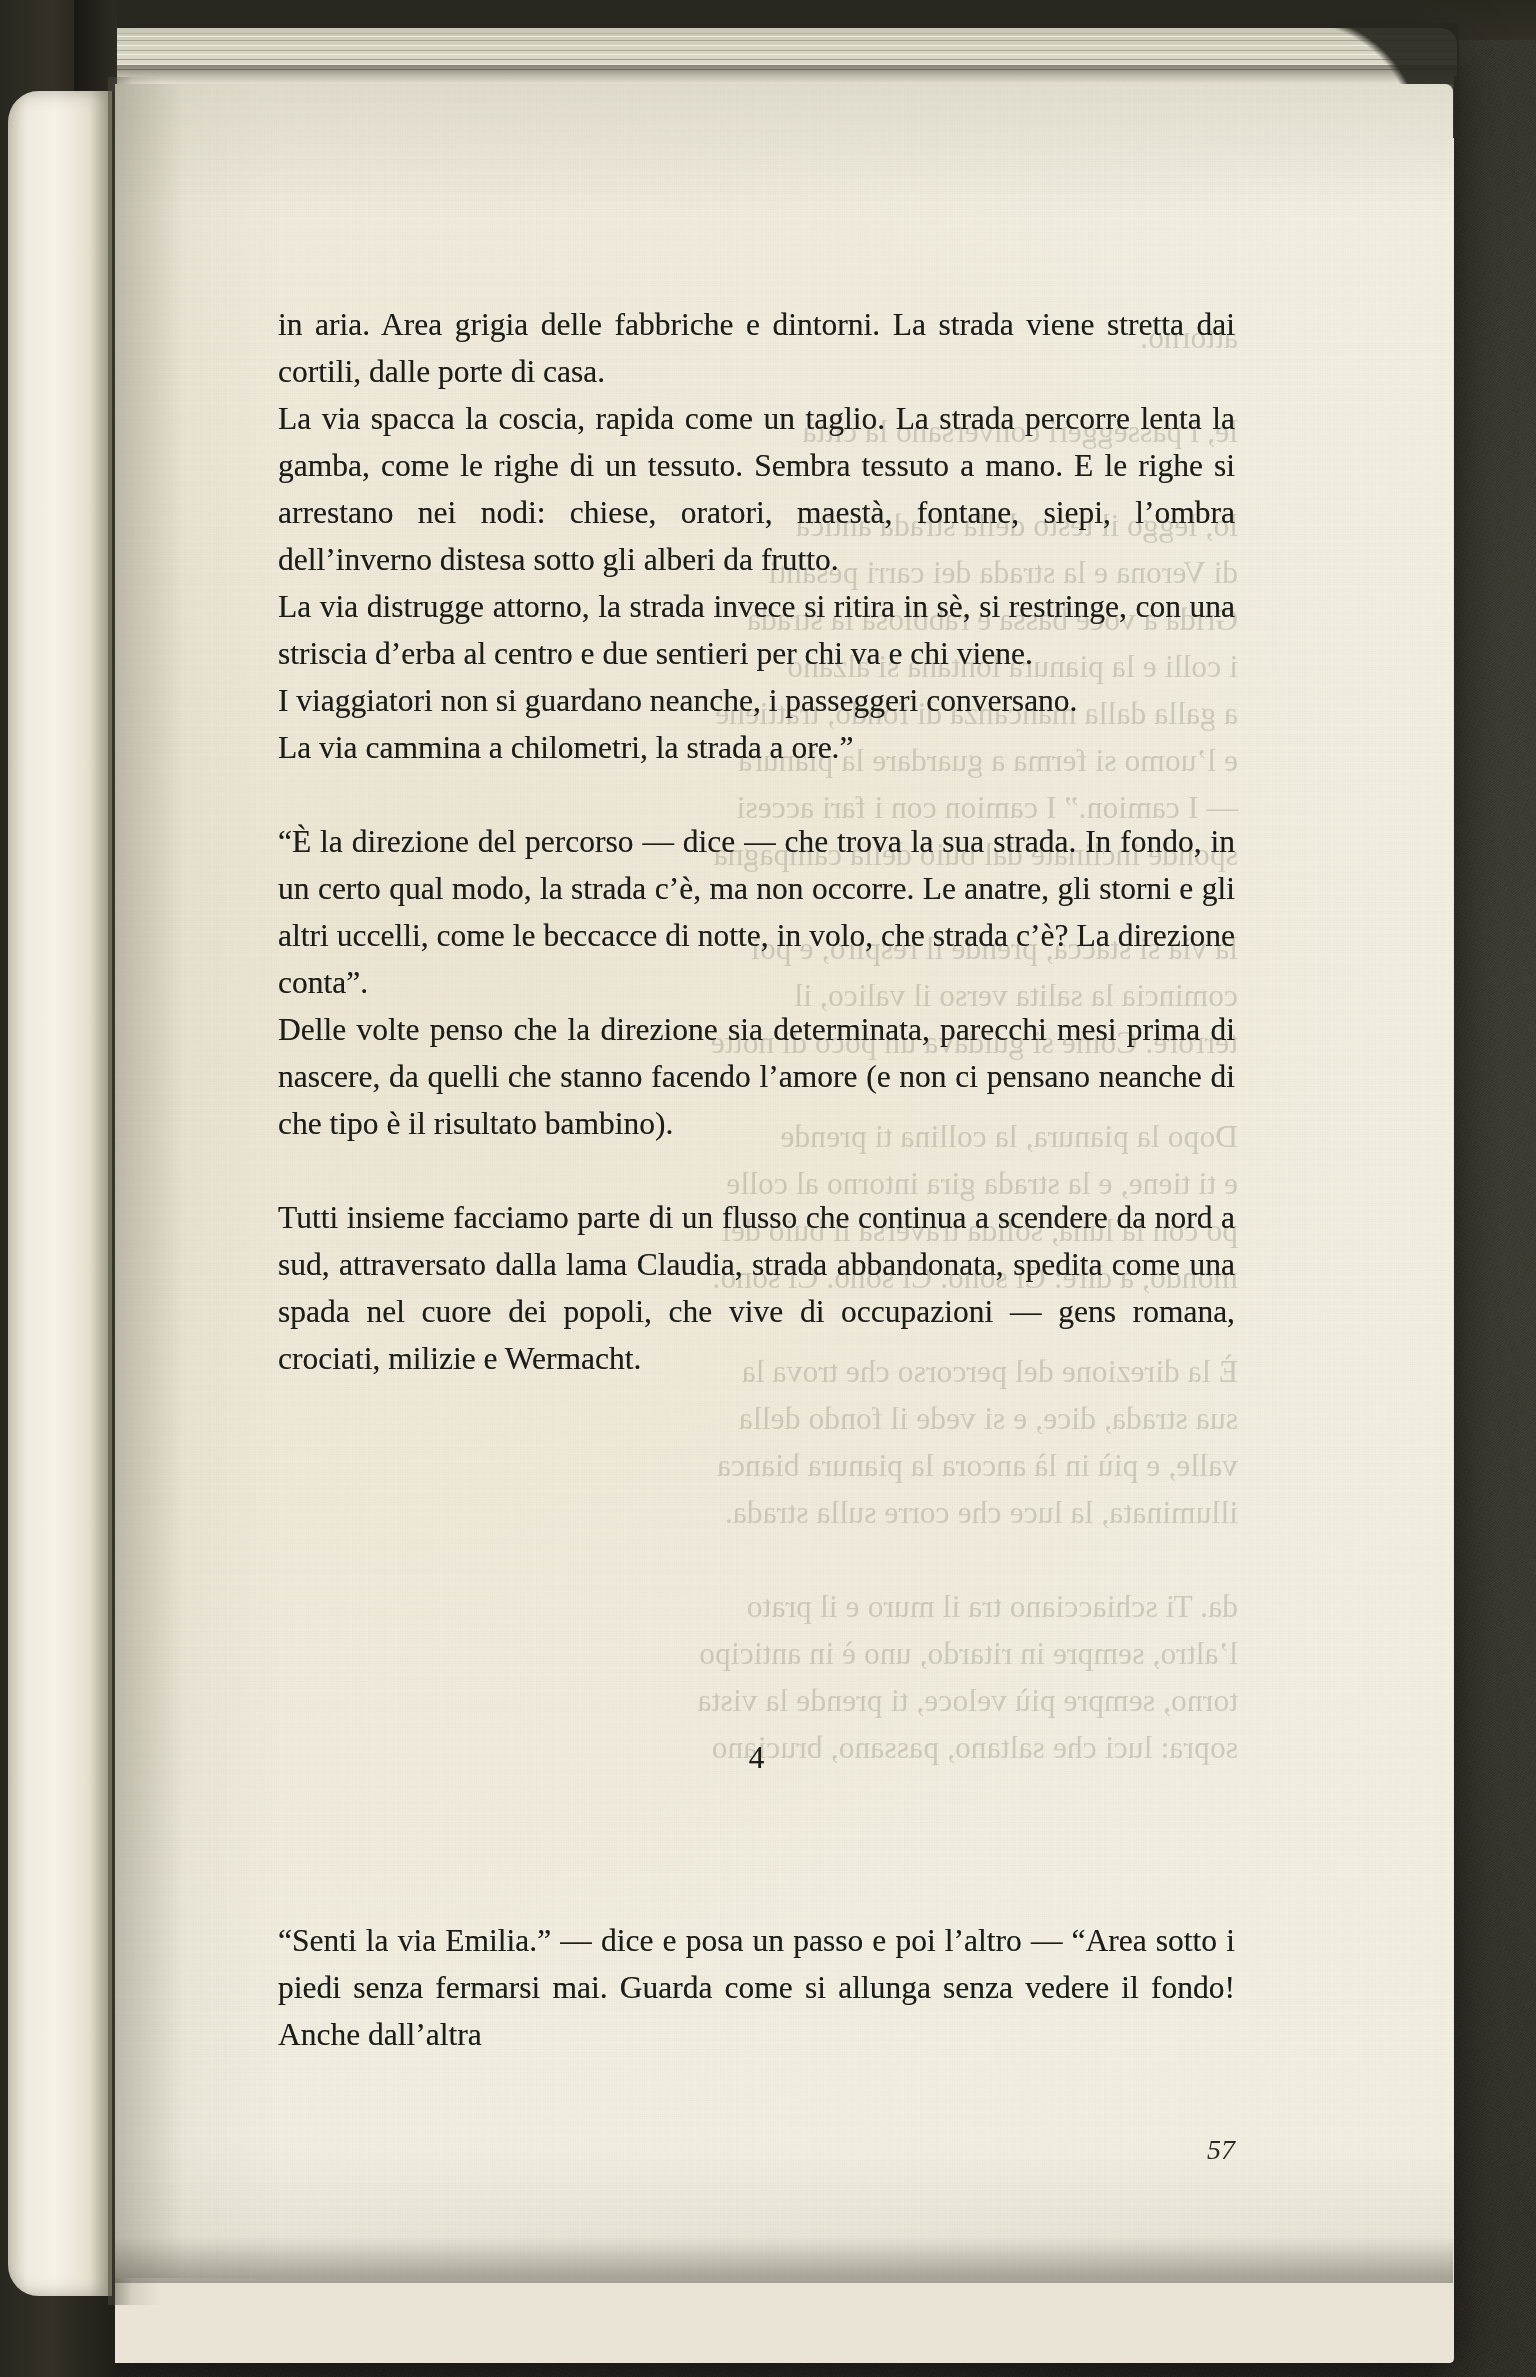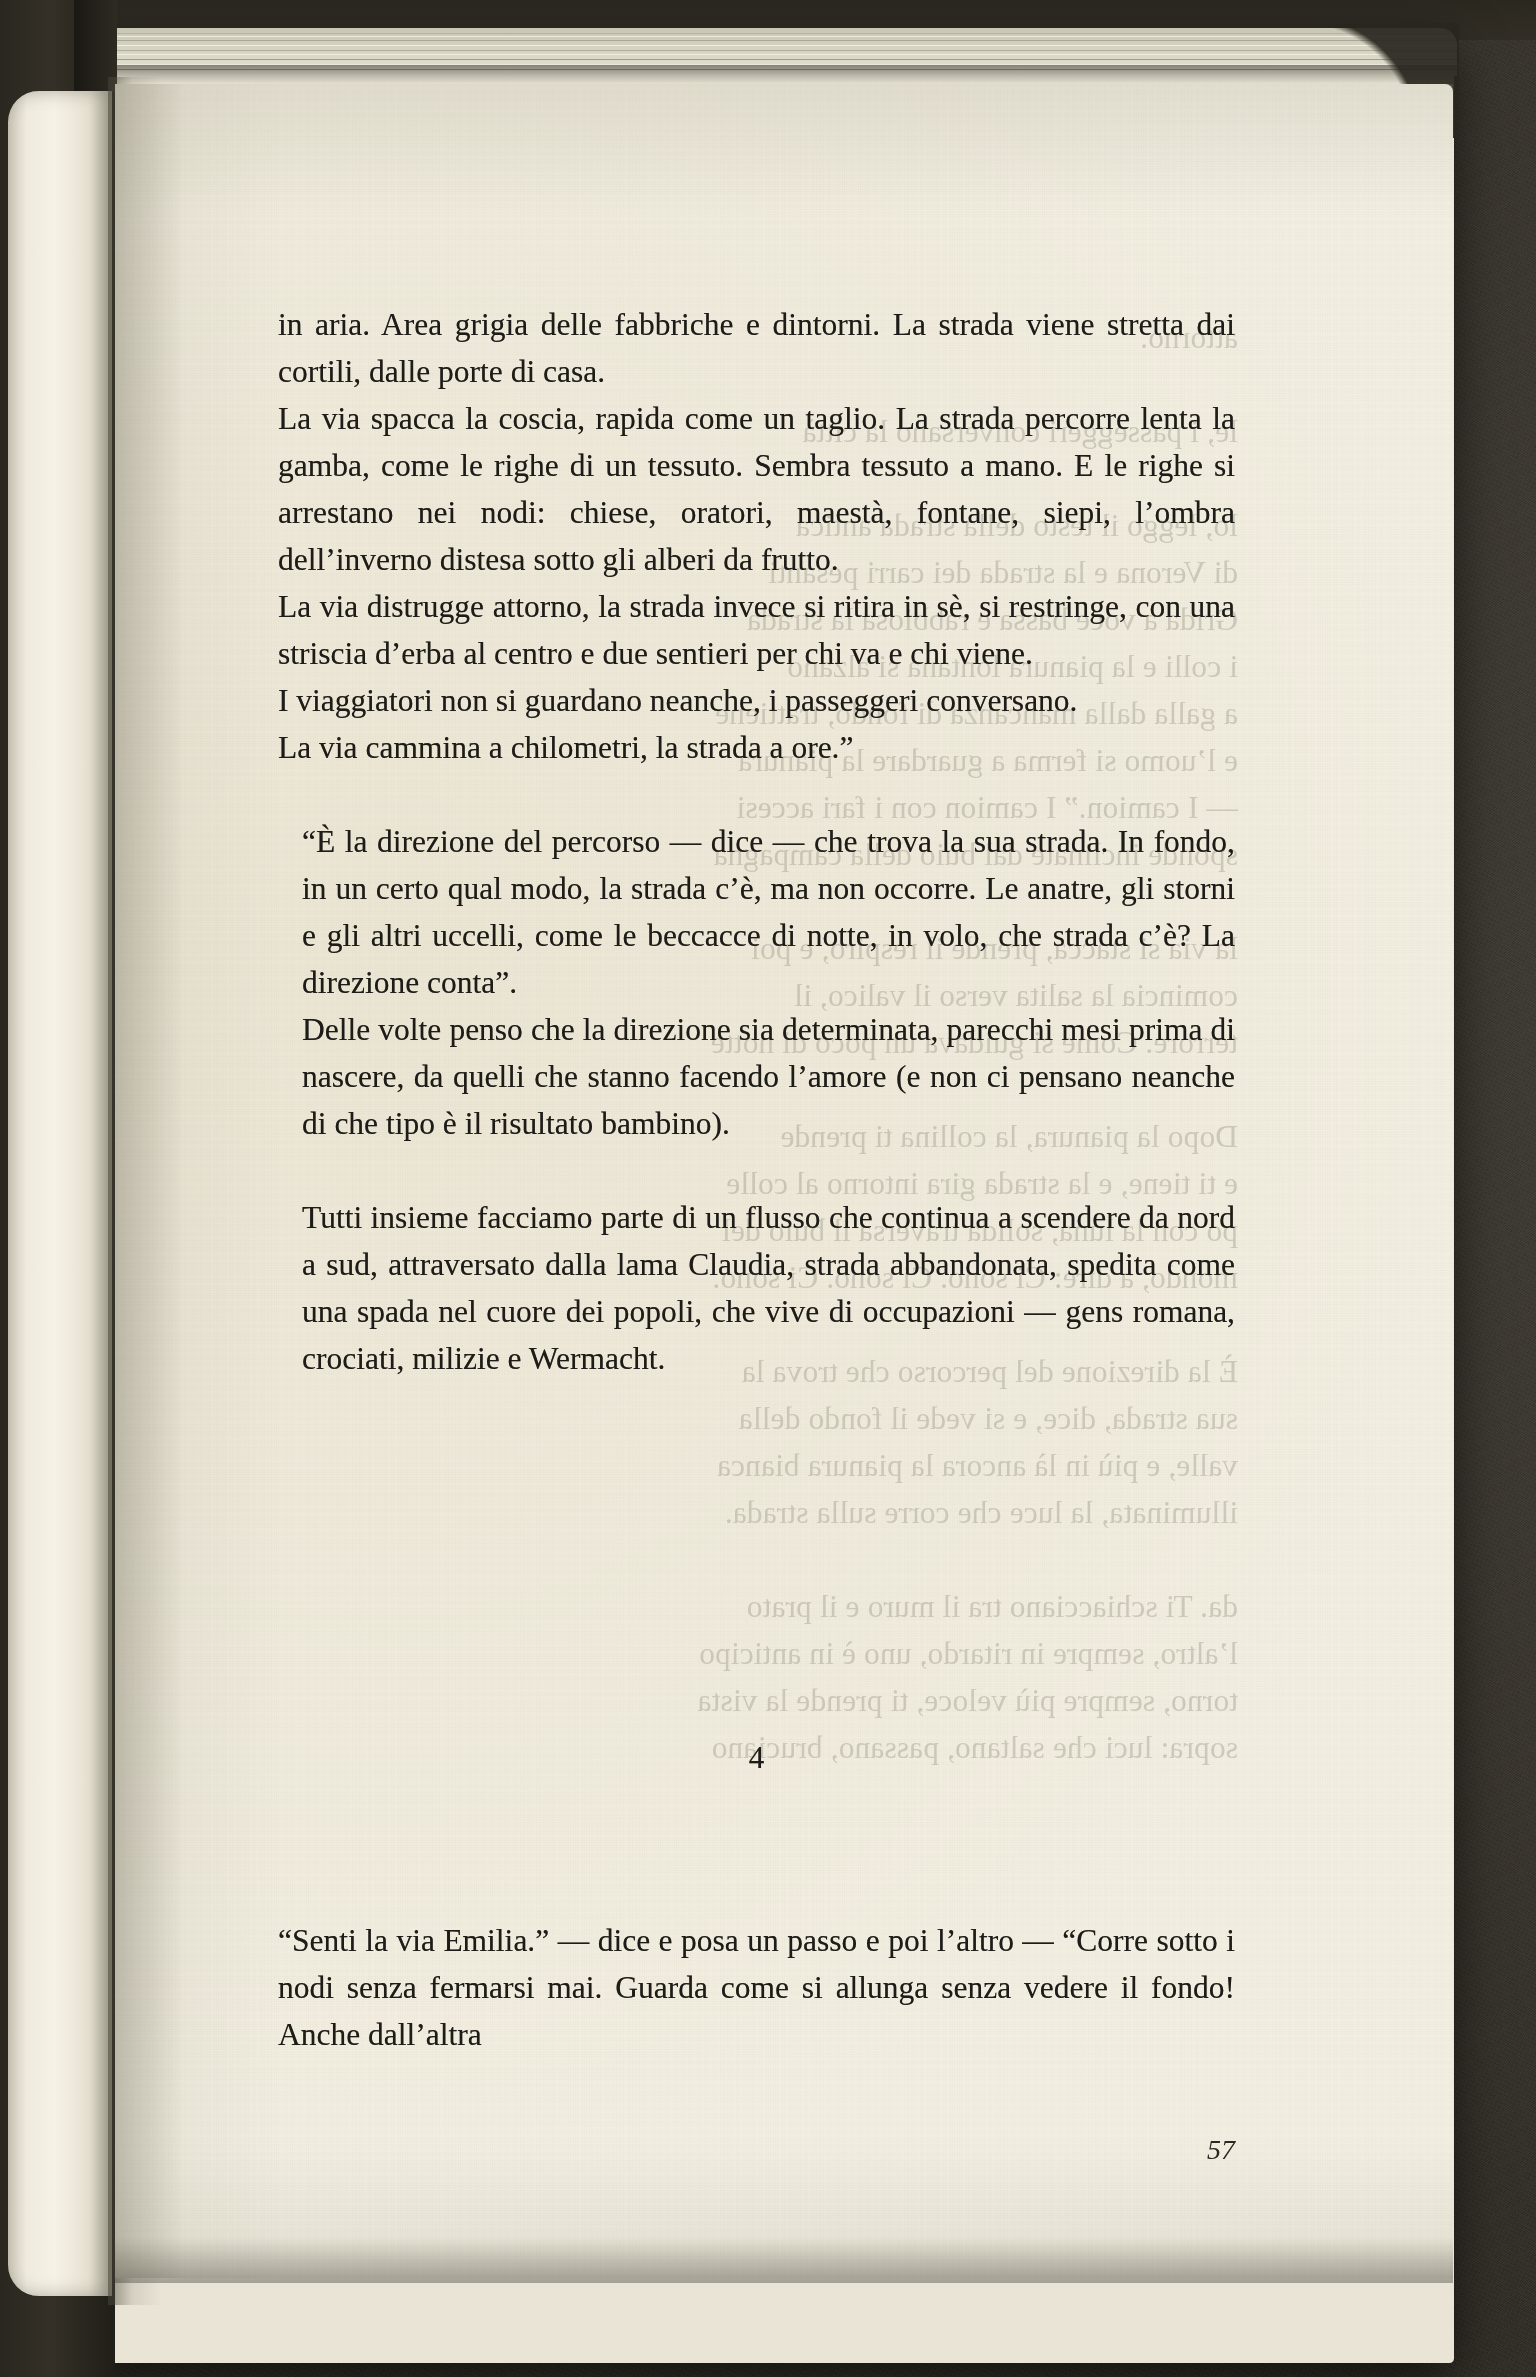--- a/index.html
+++ b/index.html
@@ -177,21 +177,21 @@
     line-height: 47px;
     text-align: justify;
     text-align-last: left;
     -webkit-hyphens: none;
     hyphens: none;
   }
   .textblock p {
     margin: 0;
     white-space: pre-wrap;
   }
-  .textblock p.gap-before { margin-top: 47px; margin-left: 24px; }
+  .textblock p.gap-before { margin-top: 47px; }
 
   .sectnum {
     position: absolute;
     left: 278px; top: 1739px;
     width: 957px;
     text-align: center;
     color: #1d1c18;
     font-size: 31px;
     line-height: 38px;
   }
@@ -284,19 +284,19 @@
 I viaggiatori non si guardano neanche, i passeggeri conversano.
 La via cammina a chilometri, la strada a ore.”</p>
     <p class="gap-before">“È la direzione del percorso — dice — che trova la sua strada. In fondo, in un certo qual modo, la strada c’è, ma non occorre. Le anatre, gli storni e gli altri uccelli, come le beccacce di notte, in volo, che strada c’è? La direzione conta”.
 Delle volte penso che la direzione sia determinata, parecchi mesi prima di nascere, da quelli che stanno facendo l’amore (e non ci pensano neanche di che tipo è il risultato bambino).</p>
     <p class="gap-before">Tutti insieme facciamo parte di un flusso che continua a scendere da nord a sud, attraversato dalla lama Claudia, strada abbandonata, spedita come una spada nel cuore dei popoli, che vive di occupazioni — gens romana, crociati, milizie e Wermacht.</p>
   </div>
 
   <div class="sectnum">4</div>
 
   <div class="textblock" style="top:1917px;">
-    <p>“Senti la via Emilia.” — dice e posa un passo e poi l’altro — “Corre sotto i nodi senza fermarsi mai. Guarda come si allunga senza vedere il fondo! Anche dall’altra</p>
+    <p>“Senti la via Emilia.” — dice e posa un passo e poi l’altro — “Area sotto i piedi senza fermarsi mai. Guarda come si allunga senza vedere il fondo! Anche dall’altra</p>
   </div>
 
   <div class="folio">57</div>
 
 </div>
 
 
 </body></html>

